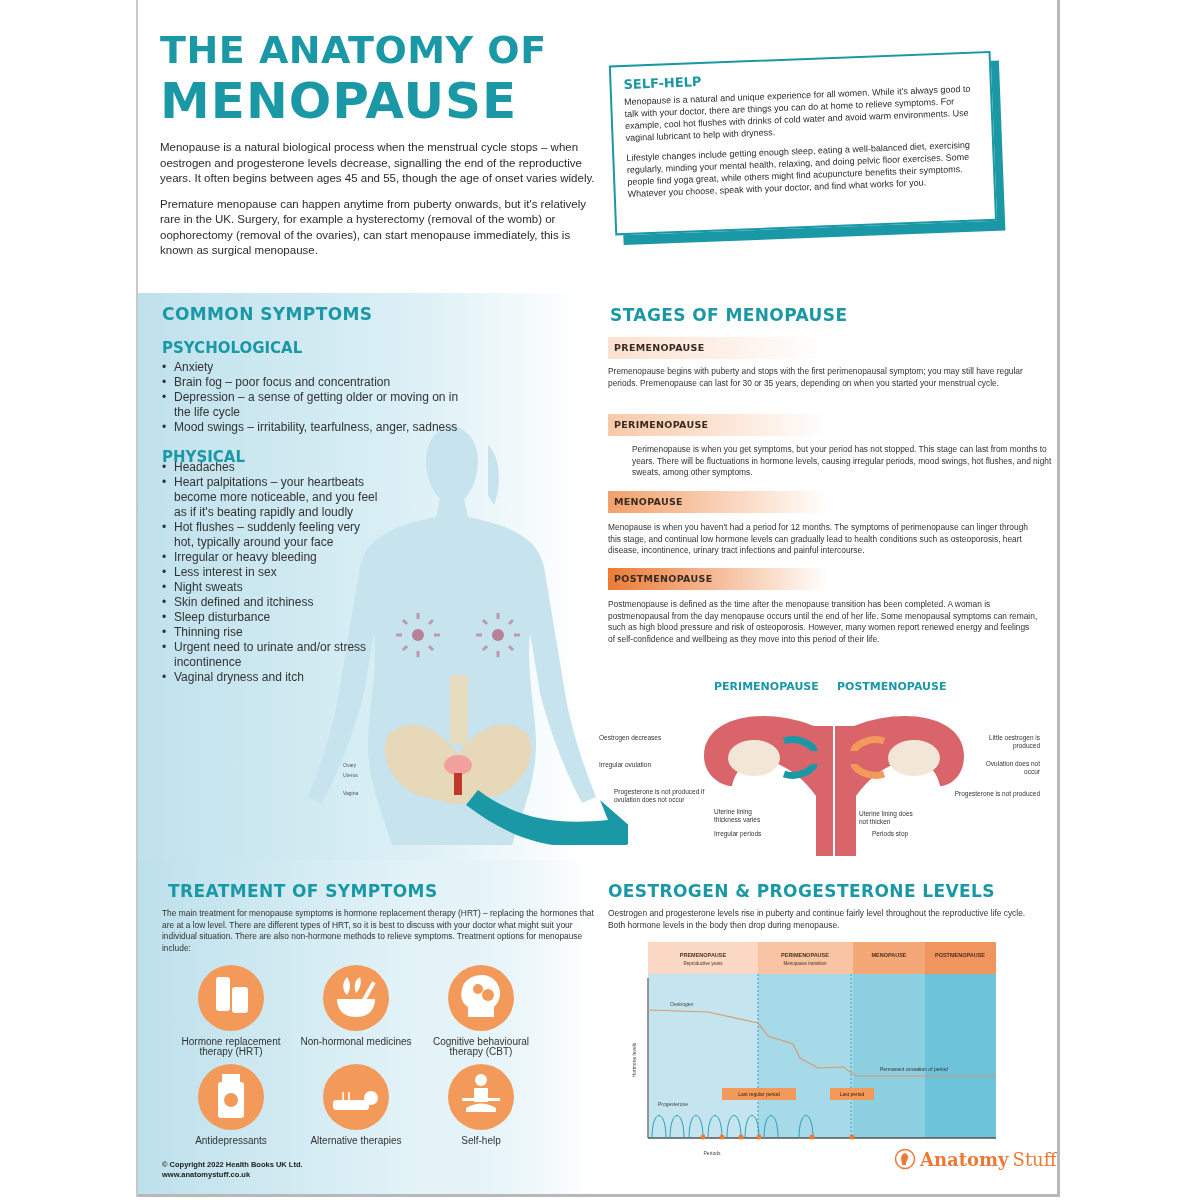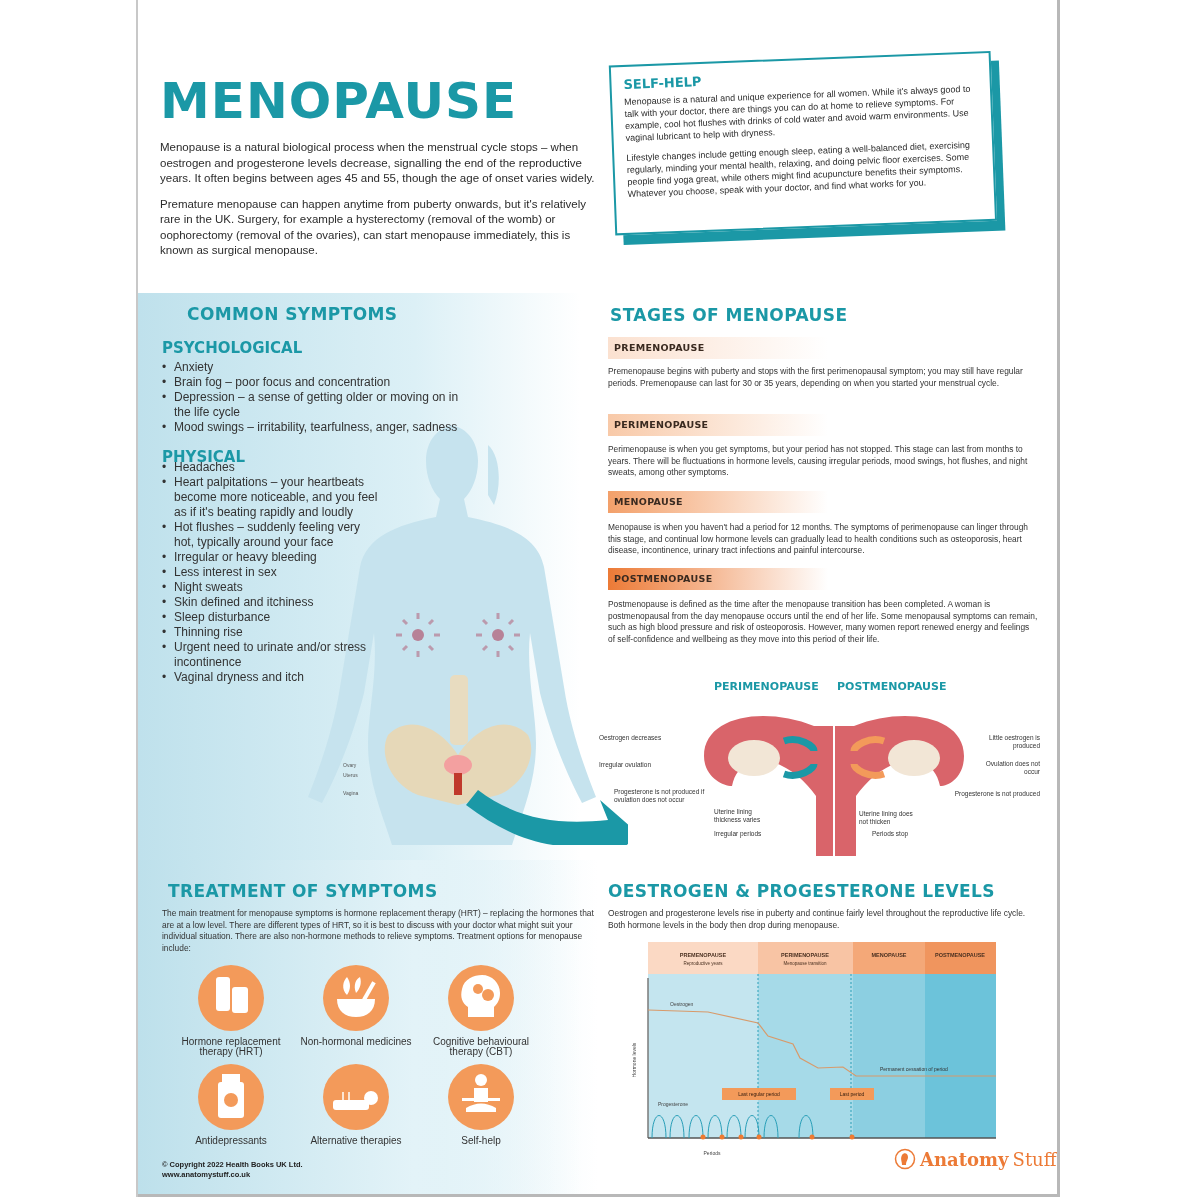--- a/index.html
+++ b/index.html
@@ -35,21 +35,21 @@
     position: absolute; left: 0; top: 0; width: 382px; height: 170px; background: #fff;
     border: 2px solid #1b98a6; padding: 10px 12px;
   }
   .selfhelp h3 { font-size: 13px; color: #1b98a6; font-family: "DejaVu Sans", sans-serif; font-weight: 700; margin-bottom: 4px; }
   .selfhelp p { font-size: 9px; line-height: 12px; color: #2b2b2b; }
   .selfhelp p + p { margin-top: 8px; }
 
   .h-section { font-family: "DejaVu Sans", sans-serif; font-weight: 700; color: #1b98a6; font-size: 17px; letter-spacing: 0.4px; }
   .h-sub { font-family: "DejaVu Sans", sans-serif; font-weight: 700; color: #1b98a6; font-size: 15px; }
 
-  .sym-title { position: absolute; left: 24px; top: 304px; margin-left: 25px; }
+  .sym-title { position: absolute; left: 24px; top: 304px; }
   .psych-title { position: absolute; left: 24px; top: 339px; }
   .phys-title { position: absolute; left: 24px; top: 448px; }
   ul.bullets { list-style: none; position: absolute; left: 24px; font-size: 12px; line-height: 15px; color: #333; }
   ul.bullets li { padding-left: 12px; position: relative; }
   ul.bullets li::before { content: "•"; position: absolute; left: 0; top: 0; }
   .psych-list { top: 360px; width: 300px; }
   .phys-list { top: 460px; width: 220px; }
 
   
   .silhouette { position: absolute; left: 150px; top: 415px; width: 340px; height: 430px; }
@@ -57,21 +57,21 @@
   .stages-title { position: absolute; left: 472px; top: 305px; }
   .stage-bar {
     position: absolute; left: 470px; width: 220px; height: 22px; padding: 5px 6px;
     font-family: "DejaVu Sans", sans-serif; font-weight: 700; font-size: 9.5px; color: #3a2a20; letter-spacing: 0.3px;
   }
   .bar1 { top: 337px; background: linear-gradient(90deg, #fbe1d0 0%, #ffffff 100%); }
   .bar2 { top: 414px; background: linear-gradient(90deg, #f8c9a8 0%, #ffffff 100%); }
   .bar3 { top: 491px; background: linear-gradient(90deg, #f3a06a 0%, #ffffff 100%); }
   .bar4 { top: 568px; background: linear-gradient(90deg, #ec7a36 0%, #ffffff 100%); }
   .stage-text { position: absolute; left: 470px; width: 430px; font-size: 8.4px; line-height: 11.5px; color: #333; }
-  .st1 { top: 366px; } .st2 { top: 444px; } .st3 { top: 522px; } .st4 { top: 599px; }
+  .st1 { top: 366px; } .st2 { top: 444px; margin-left: 24px; } .st3 { top: 522px; } .st4 { top: 599px; }
 
   .uterus-diagram { position: absolute; left: 456px; top: 678px; width: 450px; height: 180px; }
   .diag-label { position: absolute; font-family: "DejaVu Sans", sans-serif; font-weight: 700; font-size: 11px; color: #1b98a6; }
   .diag-note { position: absolute; font-size: 6.5px; line-height: 8px; color: #333; }
 
   .treat-title { position: absolute; left: 30px; top: 881px; }
   .treat-text { position: absolute; left: 24px; top: 908px; width: 435px; font-size: 8.4px; line-height: 11.5px; color: #333; }
 
   .t-item { position: absolute; width: 120px; text-align: center; }
   .t-circle { width: 66px; height: 66px; border-radius: 50%; background: #f39a5a; margin: 0 auto; position: relative; }
@@ -87,20 +87,21 @@
   .logo .stuff { font-weight: 400; }
 </style>
 </head>
 <body>
 
 <div class="poster-shadow-left"></div>
 <div class="poster">
   <div class="blue-band"></div>
   <div class="blue-band-lower"></div>
 
+  <div class="title1">THE ANATOMY OF</div>
   <div class="title2">MENOPAUSE</div>
 
   <div class="intro">
     <p>Menopause is a natural biological process when the menstrual cycle stops – when oestrogen and progesterone levels decrease, signalling the end of the reproductive years. It often begins between ages 45 and 55, though the age of onset varies widely.</p>
     <p>Premature menopause can happen anytime from puberty onwards, but it's relatively rare in the UK. Surgery, for example a hysterectomy (removal of the womb) or oophorectomy (removal of the ovaries), can start menopause immediately, this is known as surgical menopause.</p>
   </div>
 
   <div class="selfhelp-wrap">
     <div class="selfhelp-shadow"></div>
     <div class="selfhelp">

